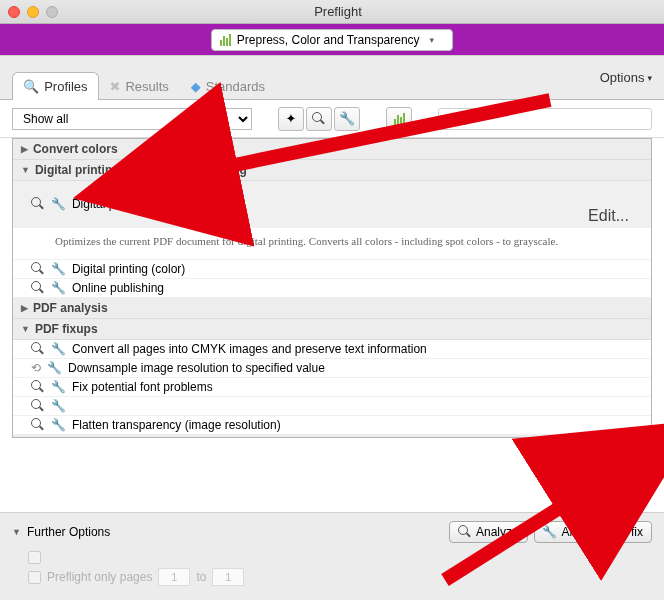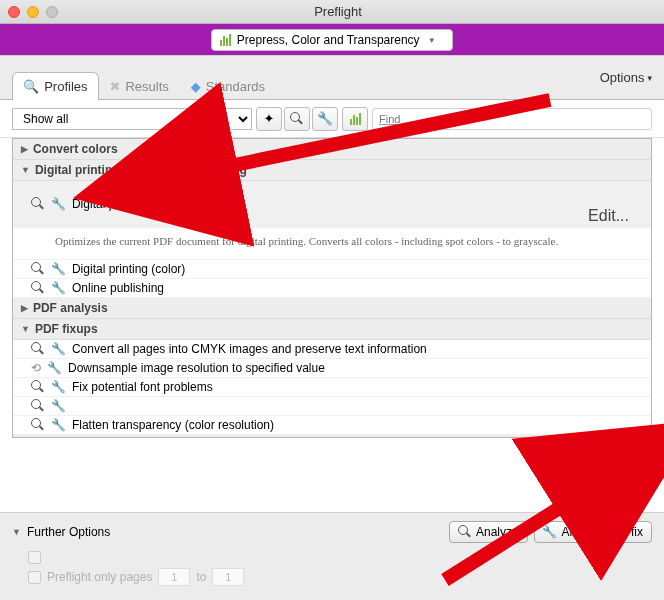--- a/index.html
+++ b/index.html
@@ -21,21 +21,21 @@
 .libicon span:nth-child(2){height:10px;}
 .libicon span:nth-child(3){height:8px;}
 .libicon span:nth-child(4){height:12px;}
 .caret{margin-left:4px;font-size:9px;color:#666;}
 
 .tabrow { height:44px; background:#ececec; display:flex; align-items:flex-end; padding:0 12px; border-bottom:1px solid #b8b8b8; position:relative;}
 .tab { display:flex; align-items:center; gap:5px; font-size:13px; color:#888; padding:6px 10px; border:1px solid transparent; border-bottom:none; border-radius:6px 6px 0 0; margin-bottom:-1px;}
 .tab.active { background:#fff; border-color:#b8b8b8; color:#333;}
 .optbtn { margin-left:auto; font-size:13px; color:#333; display:flex; align-items:center; gap:3px; cursor:pointer; align-self:center;text-align:right;}
 
-.toolrow { height:38px; background:#fff; display:flex; align-items:center; padding:6px 12px; gap:4px; border-bottom:1px solid #dcdcdc;}
+.toolrow { height:38px; background:#fff; display:flex; align-items:center; padding:6px 12px; gap:26px; border-bottom:1px solid #dcdcdc;}
 .showall { width:240px; height:22px; border:1px solid #bcbcbc; font-size:12px; padding:0 6px; background:#fff;}
 .iconbtn { width:26px; height:24px; border:1px solid #bcbcbc; border-radius:3px; background:linear-gradient(#fdfdfd,#ececec); display:flex; align-items:center; justify-content:center; cursor:pointer; font-size:13px;}
 .btngrp{display:flex;gap:2px;}
 .findbox { flex:1; height:22px; border:1px solid #cfcfcf; border-radius:3px; padding:0 6px; font-size:11px; color:#999;text-decoration:underline;}
 
 .tree { background:#fff; border:1px solid #b5b5b5; margin:0 12px 6px 12px; height:300px; overflow:hidden; font-size:12px;}
 .grp { background:#ededed; border-bottom:1px solid #dcdcdc; padding:3px 8px; display:flex; align-items:center; gap:5px; font-weight:bold; color:#444;}
 .tri { font-size:9px; color:#666;}
 .itm { display:flex; align-items:center; gap:6px; padding:2px 8px 2px 18px; border-bottom:1px solid #f0f0f0;}
 .itm.sel { background:#f0f0f0;}
@@ -174,21 +174,21 @@
       <span style="color:#888;">🔧</span>
       <span>Fix potential font problems</span>
     </div>
   <div class="itm">
       <span class="mag"></span>
       <span style="color:#888;">🔧</span>
     </div>
   <div class="itm">
       <span class="mag"></span>
       <span style="color:#888;">🔧</span>
-      <span>Flatten transparency (color resolution)</span>
+      <span>Flatten transparency (image resolution)</span>
     </div>
   <div class="grp">
       <span class="tri">▶</span>
       <span>PDF/X compliance</span>
     </div>
   <div class="grp">
       <span class="tri">▼</span>
       <span>Preflight Certificate</span>
     </div>
 

